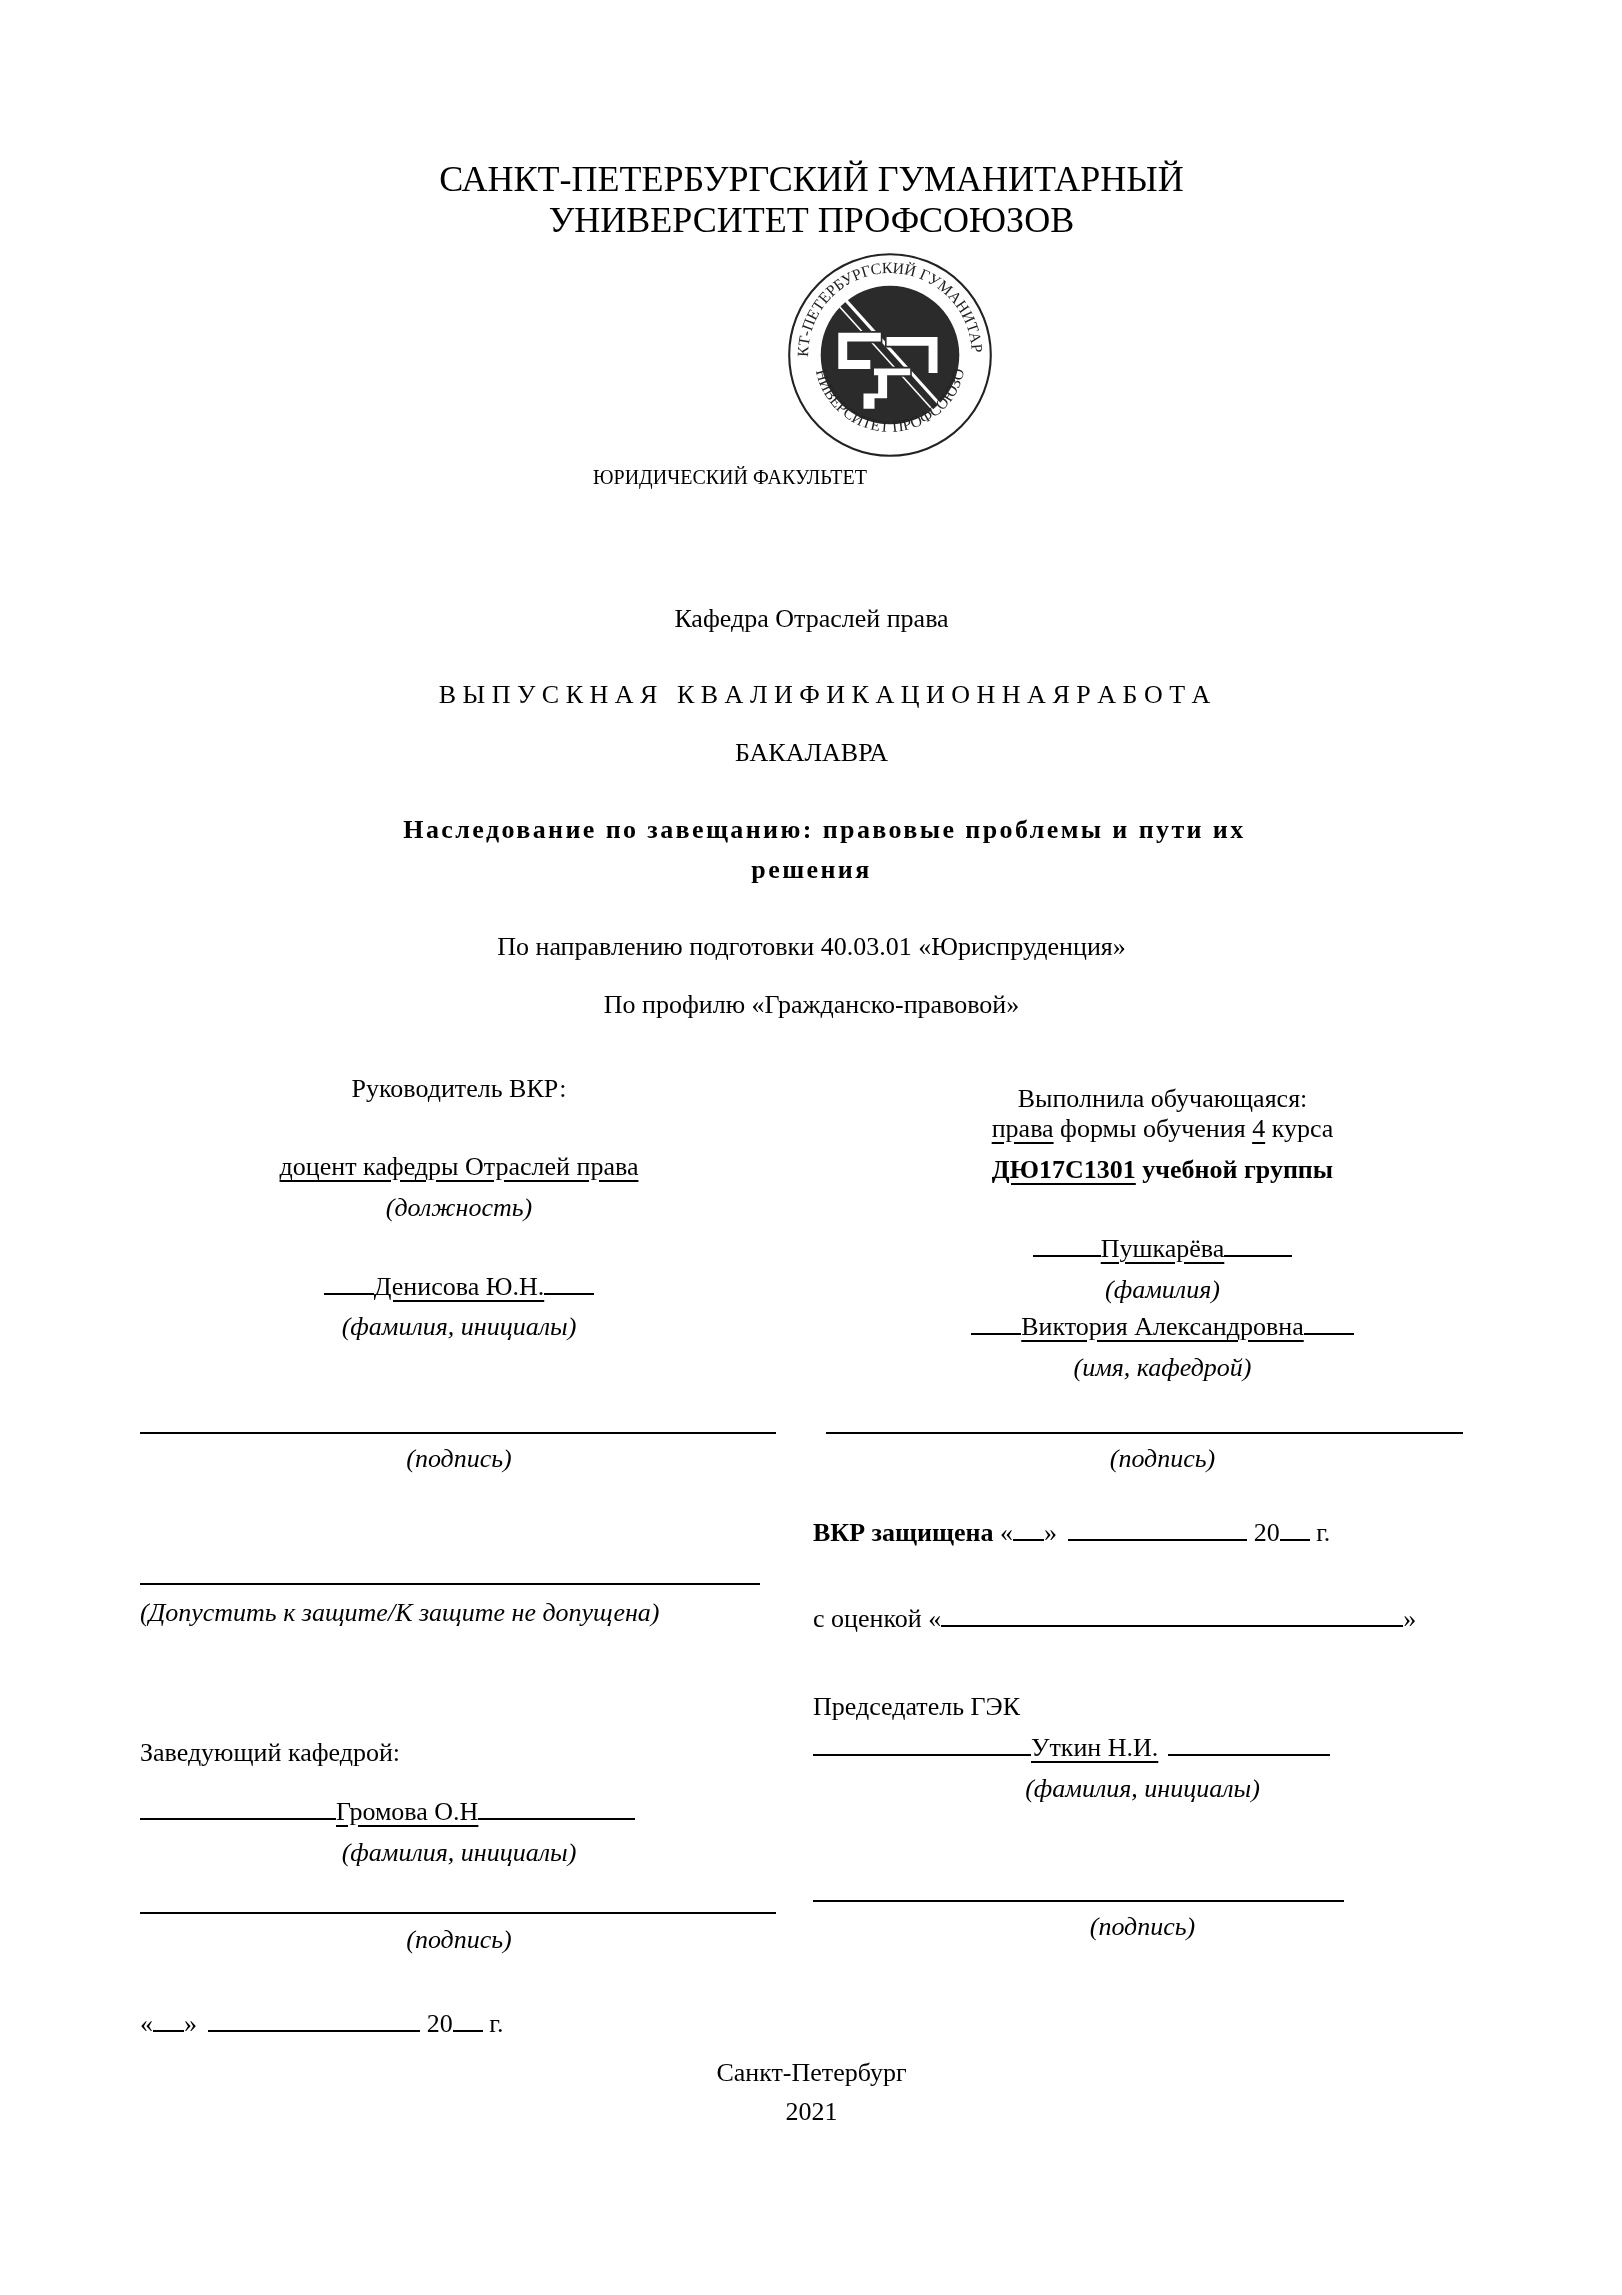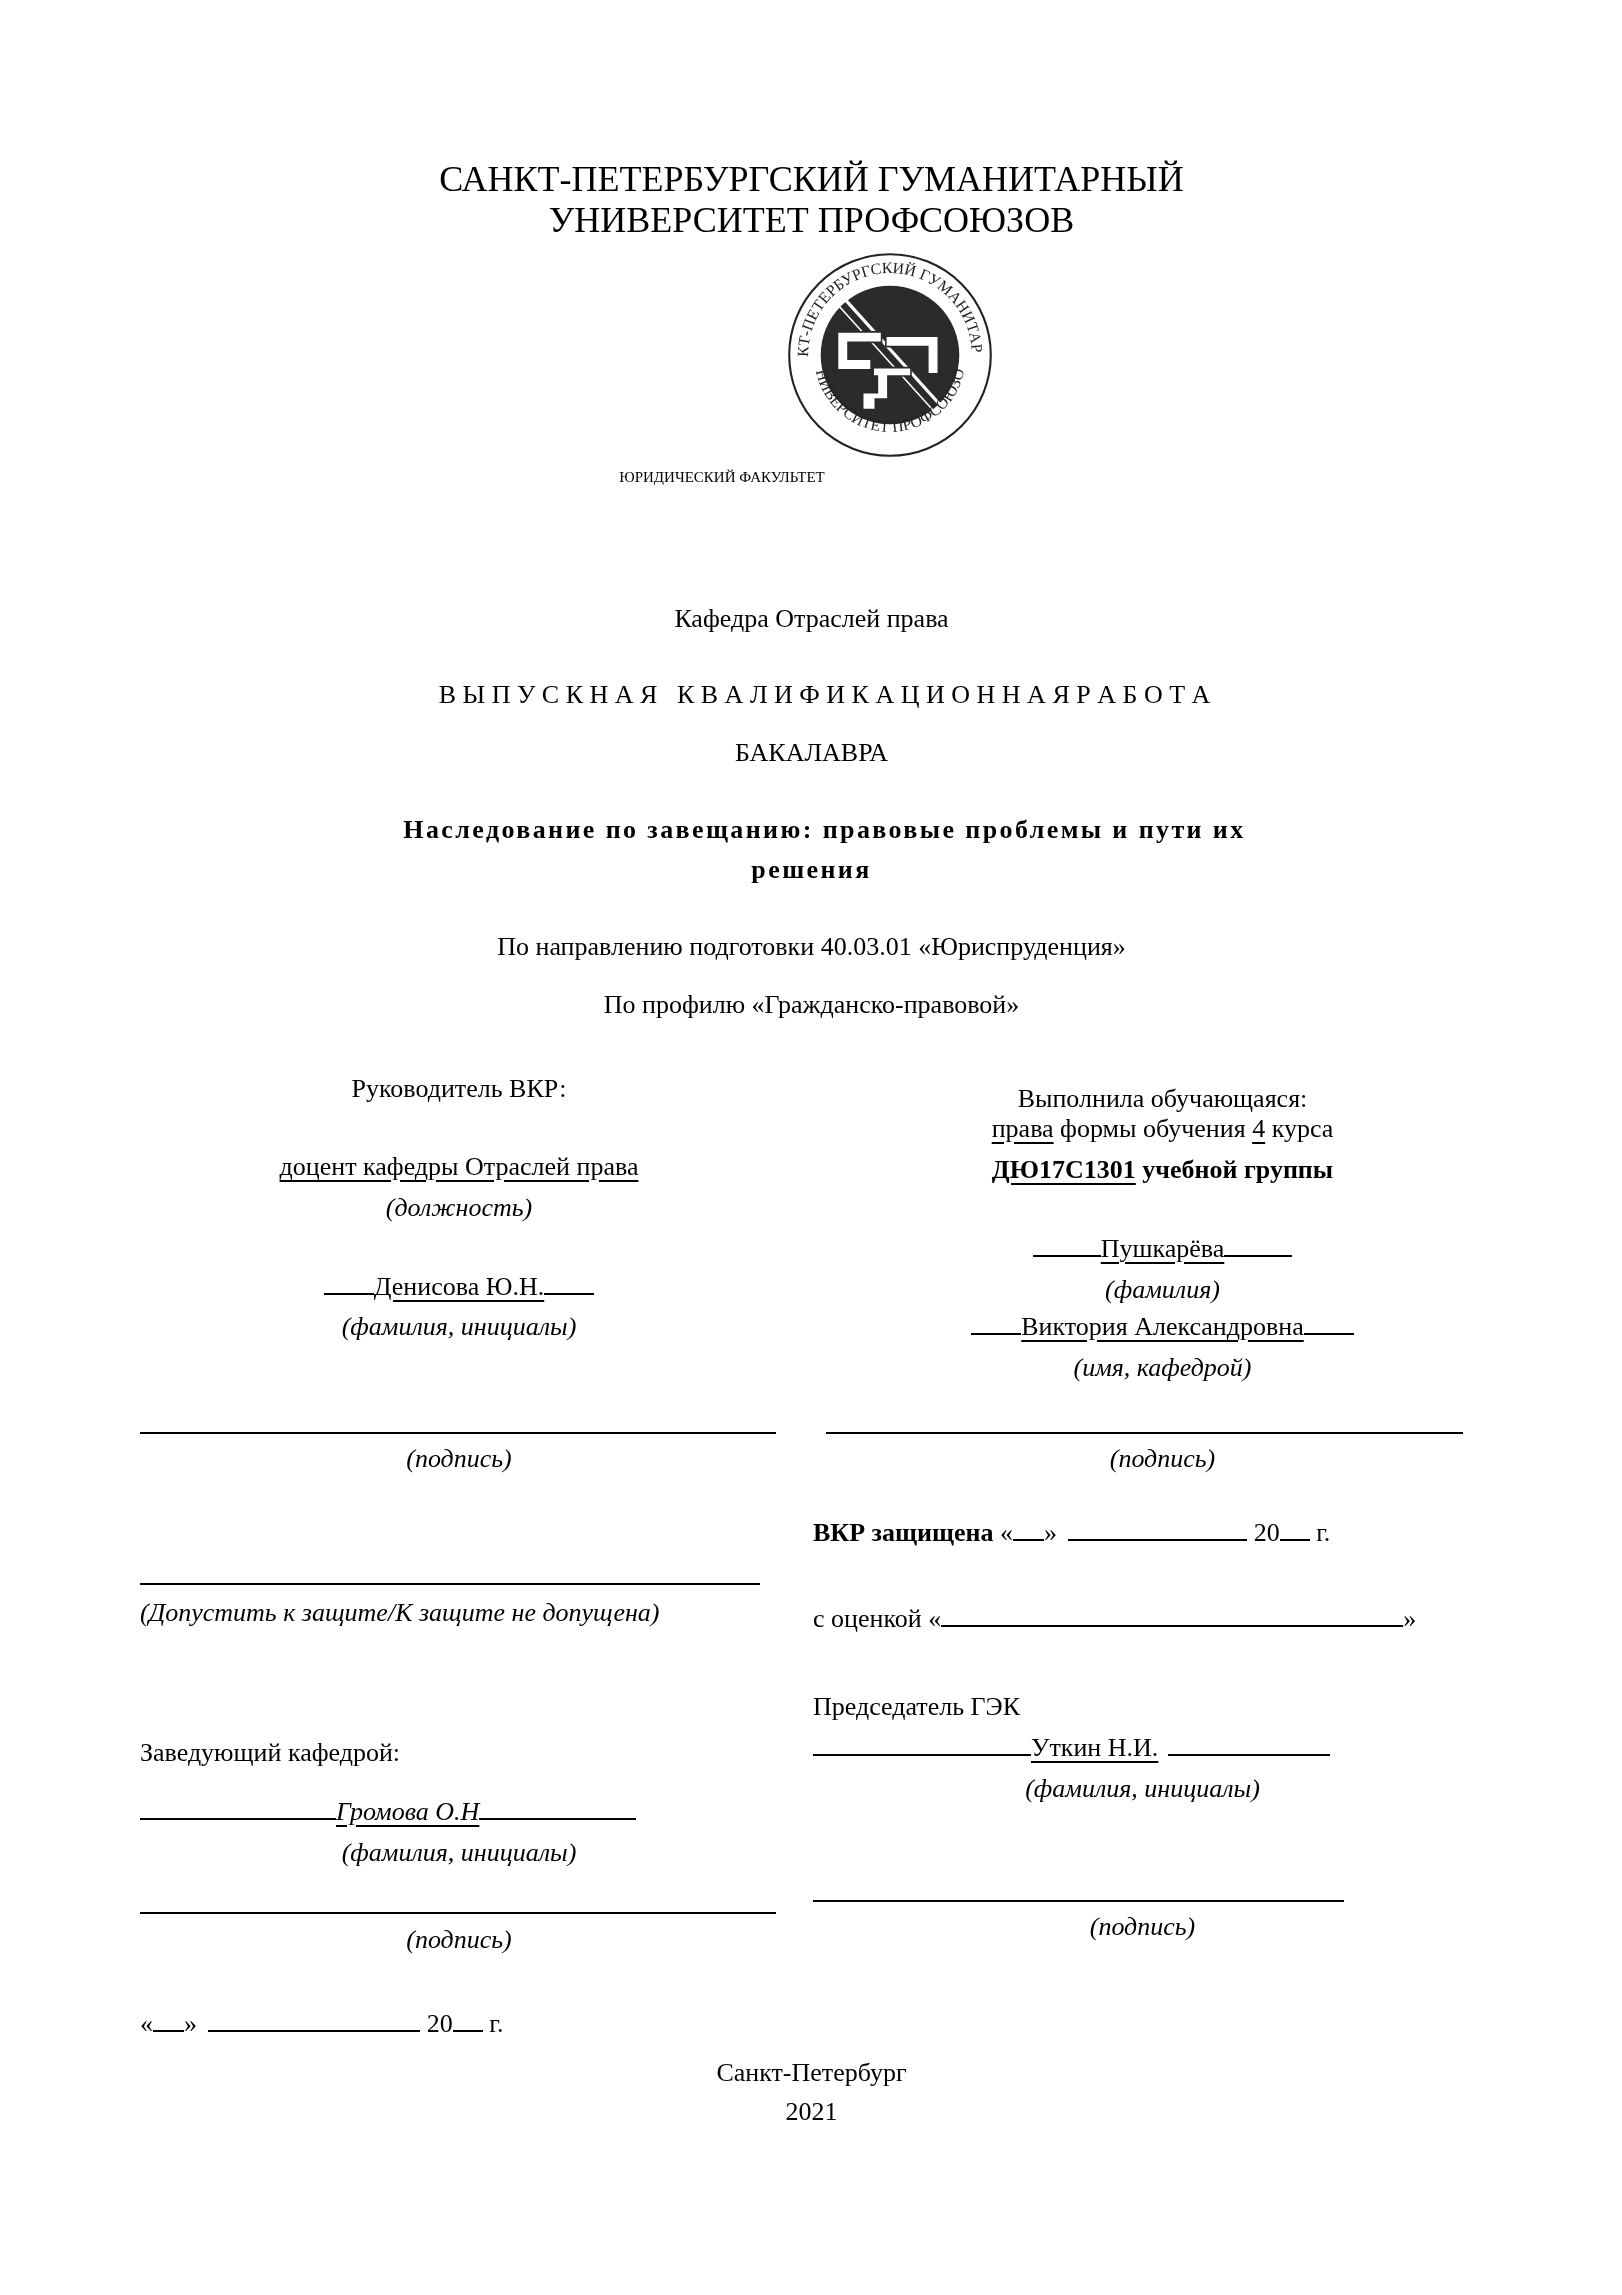--- a/index.html
+++ b/index.html
@@ -37,21 +37,21 @@
     <path d="M84,112 L120,112 L120,120 L98,120 L98,142 L86,142 L86,152 L74,152 L74,136 L88,136 L88,120 L84,120 Z"></path>
   </g>
   <text font-family="Liberation Serif, serif" font-size="15" fill="#222">
     <textPath href="#ringTop" startOffset="50%" text-anchor="middle">САНКТ-ПЕТЕРБУРГСКИЙ ГУМАНИТАРНЫЙ</textPath>
   </text>
   <text font-family="Liberation Serif, serif" font-size="15" fill="#222">
     <textPath href="#ringBot" startOffset="50%" text-anchor="middle">УНИВЕРСИТЕТ ПРОФСОЮЗОВ</textPath>
   </text>
 </svg>
 
-<div class="abs center" style="left:0;width:1444px;top:466px;font-size:15px;line-height:23.6px;">ЮРИДИЧЕСКИЙ ФАКУЛЬТЕТ</div>
+<div class="abs center" style="left:0;width:1444px;top:466px;font-size:20px;line-height:23.6px;padding-left:8px;">ЮРИДИЧЕСКИЙ ФАКУЛЬТЕТ</div>
 
 <div class="abs center f42" style="left:0;width:1623px;top:598px;">Кафедра Отраслей права</div>
 <div class="abs center f42" style="left:118px;width:1413px;top:674px;white-space:pre;">В Ы П У С К Н А Я   К В А Л И Ф И К А Ц И О Н Н А Я Р А Б О Т А</div>
 <div class="abs center f42" style="left:0;width:1623px;top:732px;">БАКАЛАВРА</div>
 <div class="abs center f42 bold" style="left:118px;width:1413px;top:809px;letter-spacing:2.4px;">Наследование по завещанию: правовые проблемы и пути их</div>
 <div class="abs center f42 bold" style="left:0;width:1623px;top:849px;letter-spacing:2.4px;">решения</div>
 <div class="abs center f42" style="left:0;width:1623px;top:926px;">По направлению подготовки 40.03.01 «Юриспруденция»</div>
 <div class="abs center f42" style="left:0;width:1623px;top:984px;">По профилю «Гражданско-правовой»</div>
 
 <div class="abs center f42" style="left:141px;width:636px;top:1068px;">Руководитель ВКР:</div>
@@ -80,21 +80,21 @@
 <div class="abs center f42" style="left:809px;width:707px;top:1306px;">
   <span class="blank" style="width:50px;"></span><span class="u">Виктория Александровна</span><span class="blank" style="width:50px;"></span>
 </div>
 <div class="abs center f42 italic" style="left:809px;width:707px;top:1347px;">(имя, кафедрой)</div>
 <div class="line" style="left:826px;width:637px;top:1432px;"></div>
 <div class="abs center f42 italic" style="left:809px;width:707px;top:1438px;">(подпись)</div>
 
 <div class="line" style="left:140px;width:620px;top:1583px;"></div>
 <div class="abs f42 italic" style="left:140px;width:597px;top:1592px;white-space:normal;">(Допустить к защите/К защите не допущена)</div>
 <div class="abs f42" style="left:140px;top:1732px;">Заведующий кафедрой:</div>
-<div class="abs f42" style="left:140px;top:1791px;font-style:italic;">
+<div class="abs f42" style="left:140px;top:1791px;">
   <span class="blank" style="width:196px;"></span><span class="u">Громова О.Н</span><span class="blank" style="width:157px;"></span>
 </div>
 <div class="abs center f42 italic" style="left:141px;width:636px;top:1832px;">(фамилия, инициалы)</div>
 <div class="line" style="left:140px;width:636px;top:1912px;"></div>
 <div class="abs center f42 italic" style="left:141px;width:636px;top:1919px;">(подпись)</div>
 <div class="abs f42" style="left:140px;top:2003px;">
   <span>«</span><span class="blank" style="width:31px;"></span><span>»</span>
   <span class="blank" style="width:212px;margin-left:4.7px;"></span>
   <span>20</span><span class="blank" style="width:30px;"></span><span style="white-space:pre;"> г.</span>
 </div>

